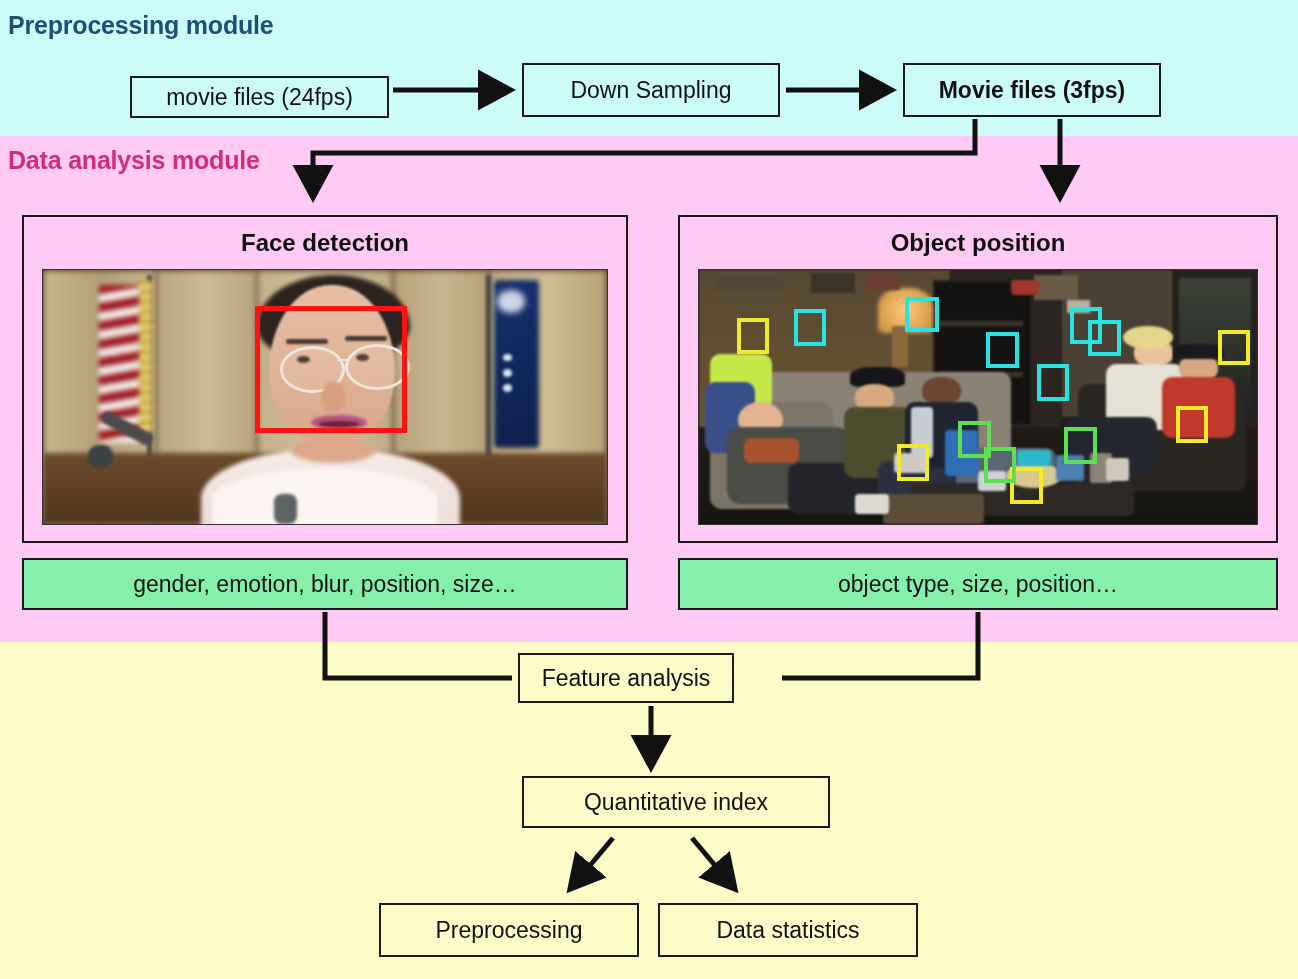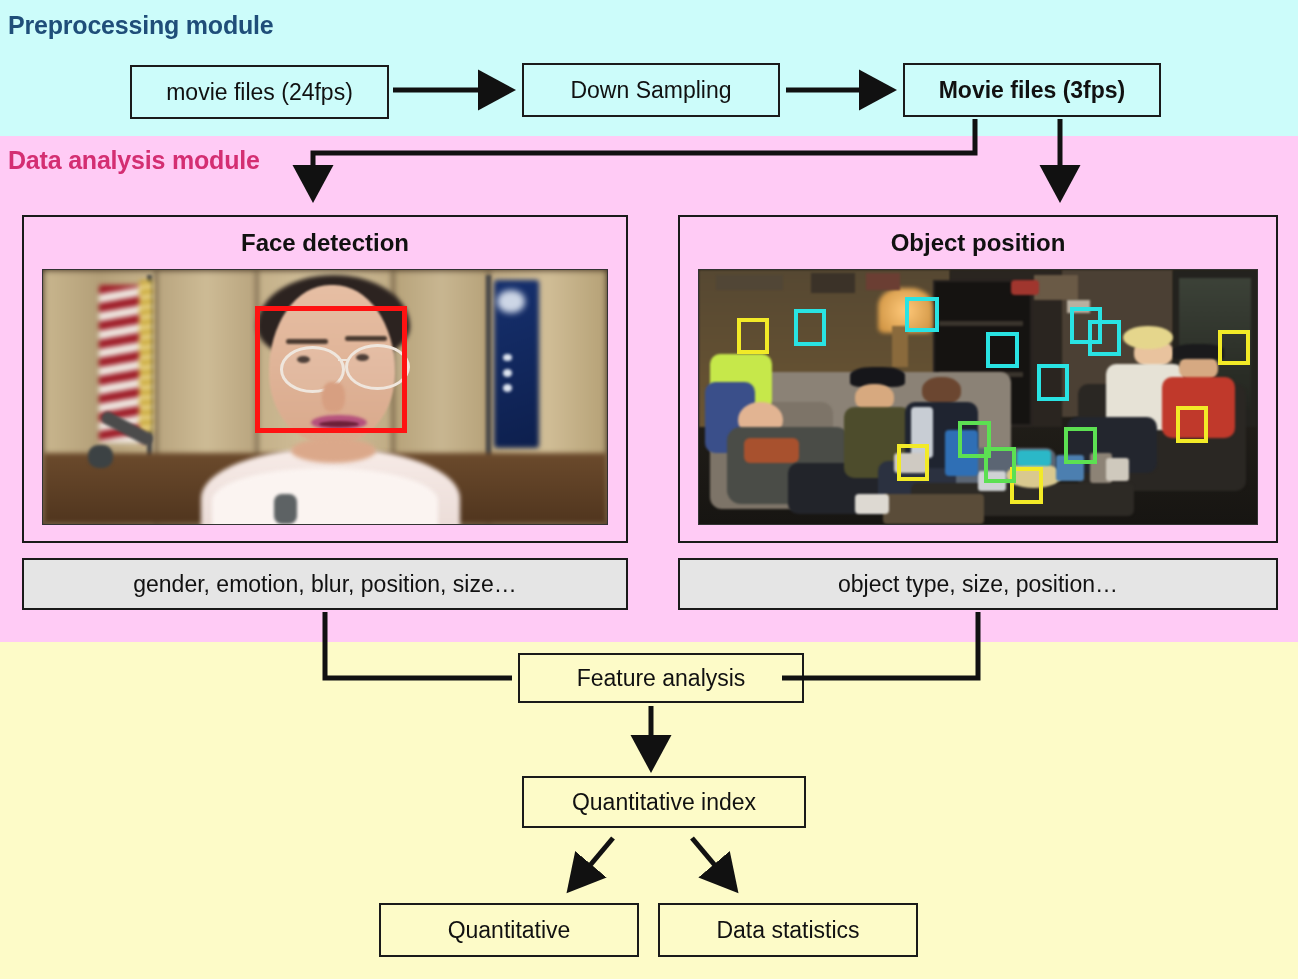--- a/index.html
+++ b/index.html
@@ -29,32 +29,32 @@
   
   .box{
     position:absolute;box-sizing:border-box;
     border:2.5px solid #1a1a1a;
     display:flex;align-items:center;justify-content:center;
     font-size:23px;color:#111;background:transparent;
     z-index:5;
   }
   .box.bold{font-weight:bold;}
   .box.cyanbg{background:#ccfcfa;}
-  .box.pinkbg{background:#e5e5e5;}
+  .box.pinkbg{background:#86efac;}
   .box.yellbg{background:#fdfbc8;}
 
-  #box-movie24{left:130px;top:65px;width:259px;height:54px;}
+  #box-movie24{left:130px;top:76px;width:259px;height:42px;}
   #box-downsample{left:522px;top:63px;width:258px;height:54px;}
   #box-movie3{left:903px;top:63px;width:258px;height:54px;}
 
   #box-facefeat{left:22px;top:558px;width:606px;height:52px;}
   #box-objfeat{left:678px;top:558px;width:600px;height:52px;}
 
-  #box-feature{left:518px;top:653px;width:286px;height:50px;}
-  #box-quant{left:522px;top:776px;width:284px;height:52px;}
+  #box-feature{left:518px;top:653px;width:216px;height:50px;}
+  #box-quant{left:522px;top:776px;width:308px;height:52px;}
   #box-visual{left:379px;top:903px;width:260px;height:54px;}
   #box-stats{left:658px;top:903px;width:260px;height:54px;}
 
   
   .panel{
     position:absolute;box-sizing:border-box;
     border:2.5px solid #1a1a1a;background:#ffcbf5;
     z-index:4;
   }
   #panel-face{left:22px;top:215px;width:606px;height:328px;}
@@ -259,21 +259,21 @@
       <div class="objbox bb-green" style="left:51.0%;top:69.5%;width:5.8%;height:14.5%;"></div>
       <div class="objbox bb-green" style="left:65.5%;top:62.0%;width:5.8%;height:14.5%;"></div>
     </div>
   </div>
 
   <div class="box pinkbg" id="box-facefeat">gender, emotion, blur, position, size…</div>
   <div class="box pinkbg" id="box-objfeat">object type, size, position…</div>
 
   <div class="box yellbg" id="box-feature">Feature analysis</div>
   <div class="box yellbg" id="box-quant">Quantitative index</div>
-  <div class="box yellbg" id="box-visual">Quantitative</div>
+  <div class="box yellbg" id="box-visual">Preprocessing</div>
   <div class="box yellbg" id="box-stats">Data statistics</div>
 
   <svg id="wires">
     <defs>
       <marker id="ah" markerWidth="9" markerHeight="9" refX="6.2" refY="4.5" orient="auto">
         <path d="M0,0.4 L7.6,4.5 L0,8.6 Z" fill="#111"></path>
       </marker>
     </defs>
     <g stroke="#111" stroke-width="5" fill="none">
       <line x1="393" y1="90" x2="509" y2="90" marker-end="url(#ah)"></line>

